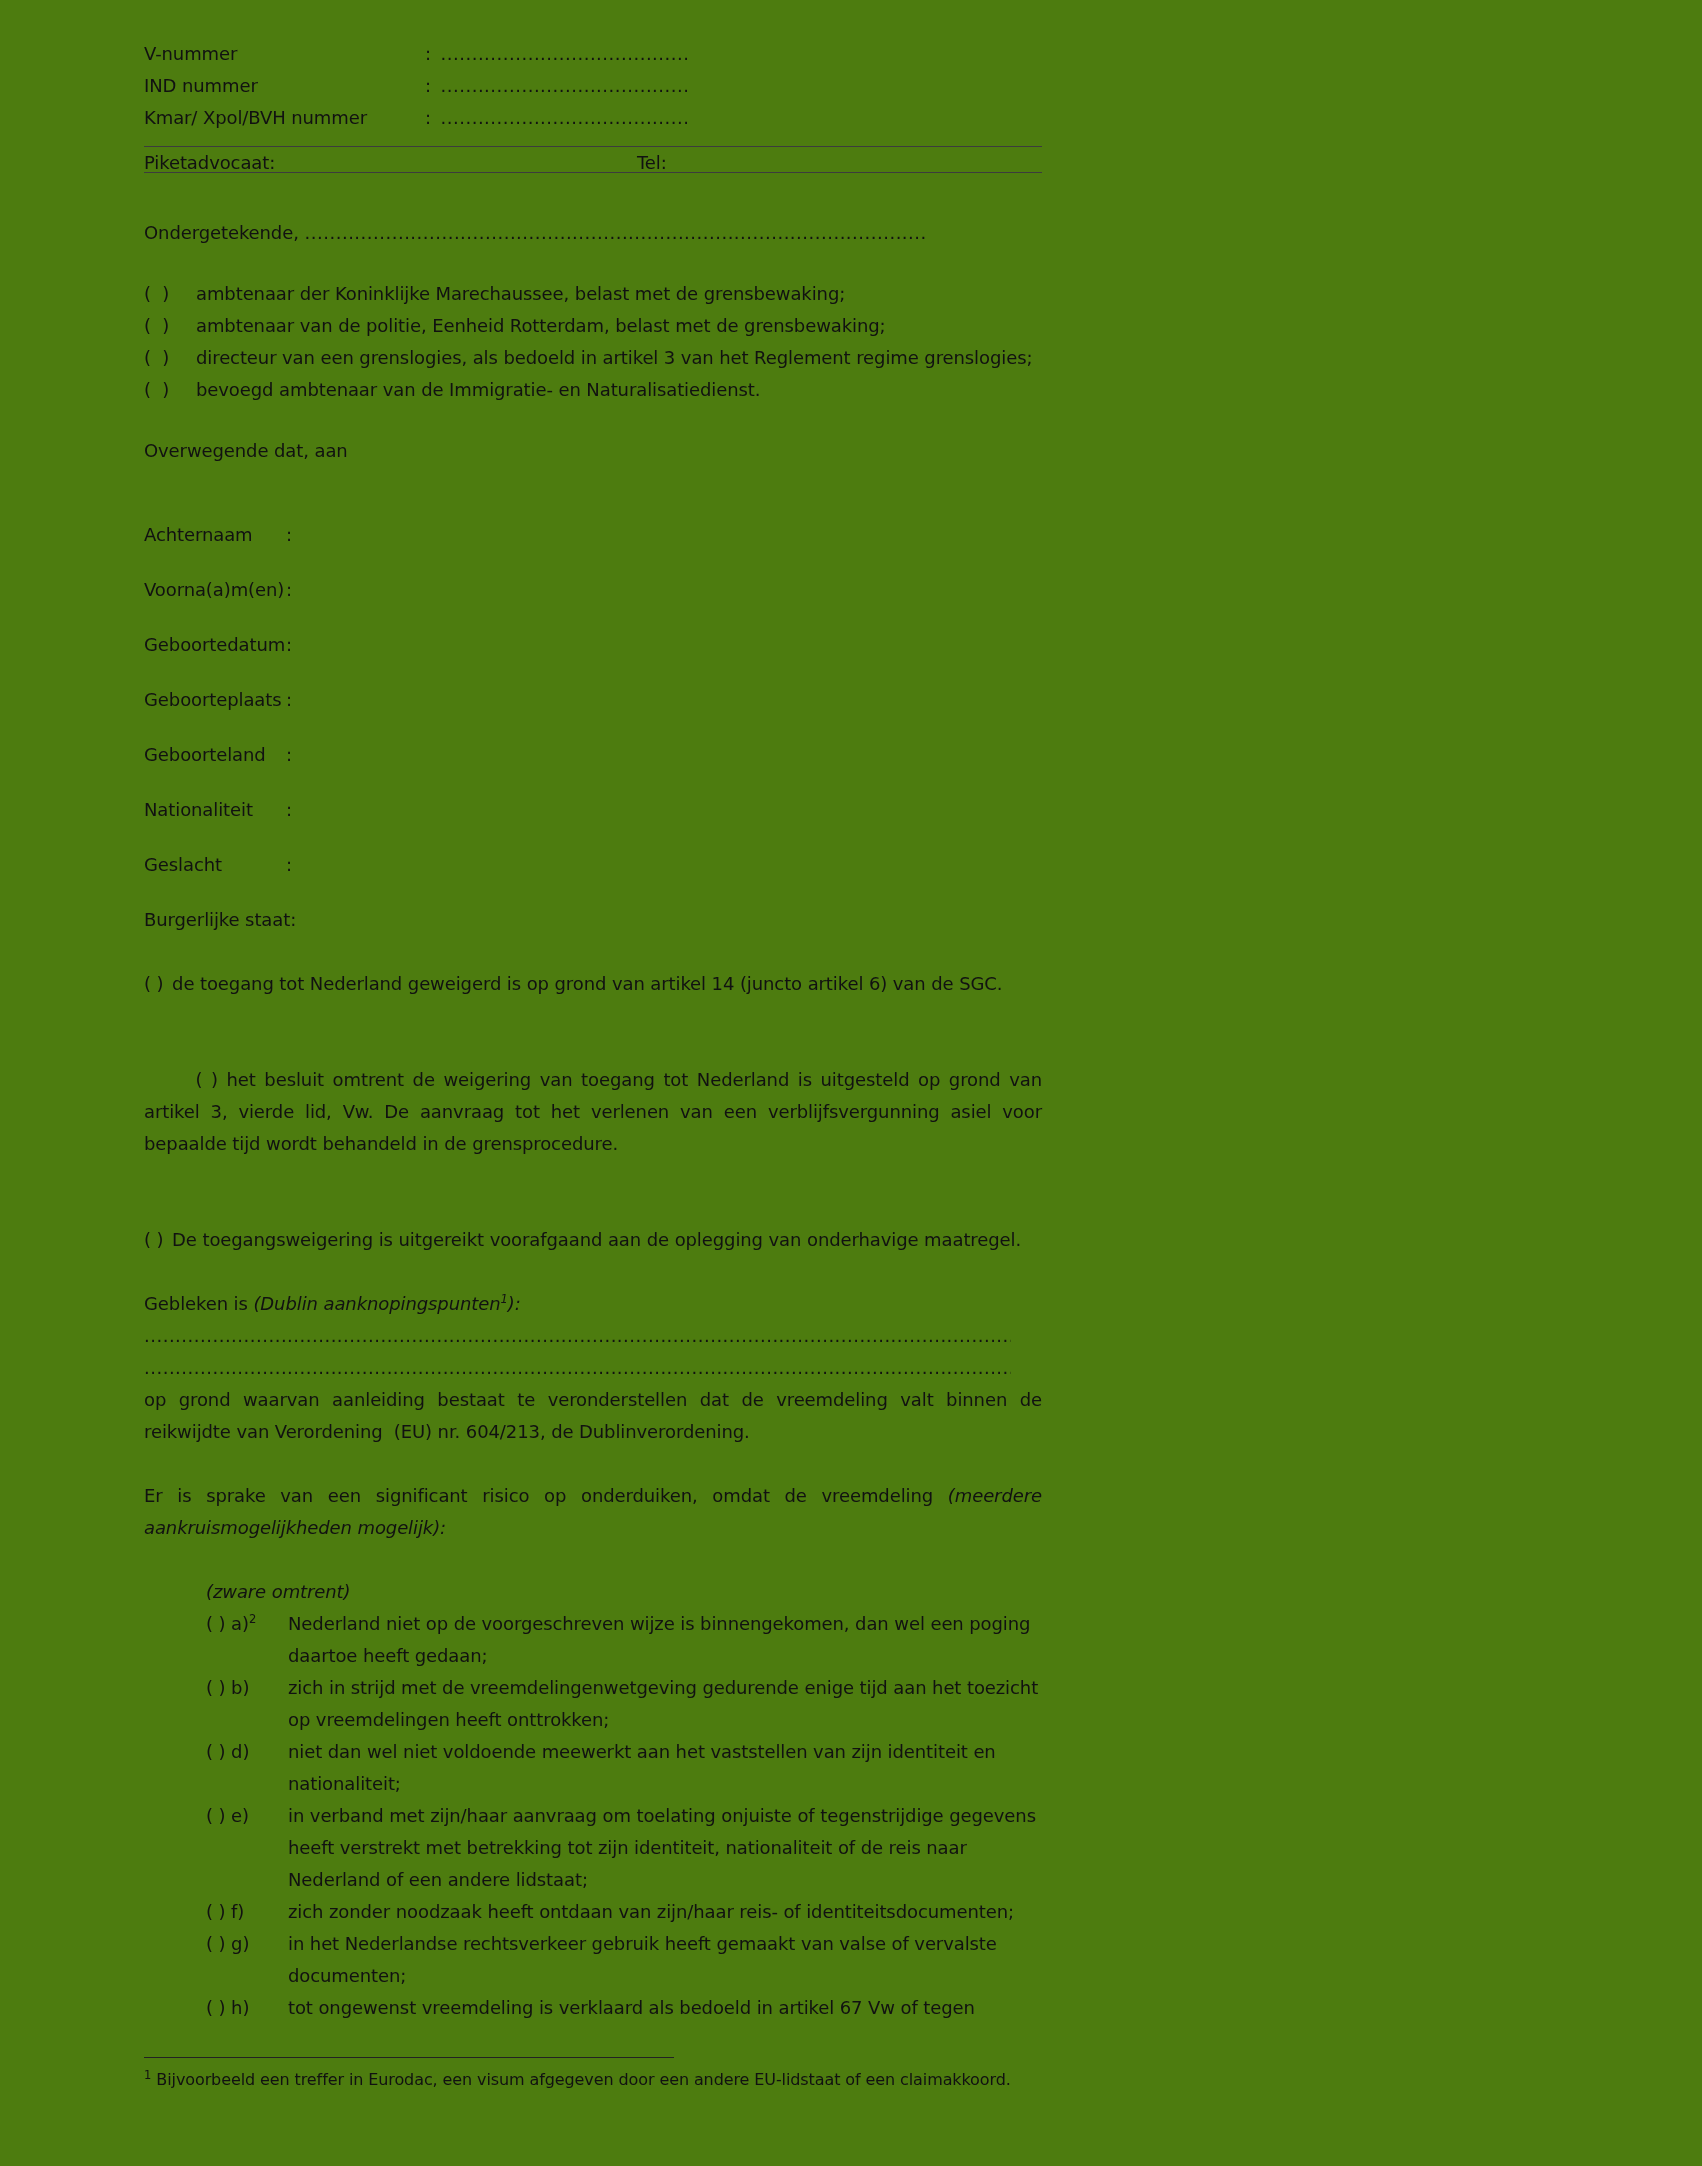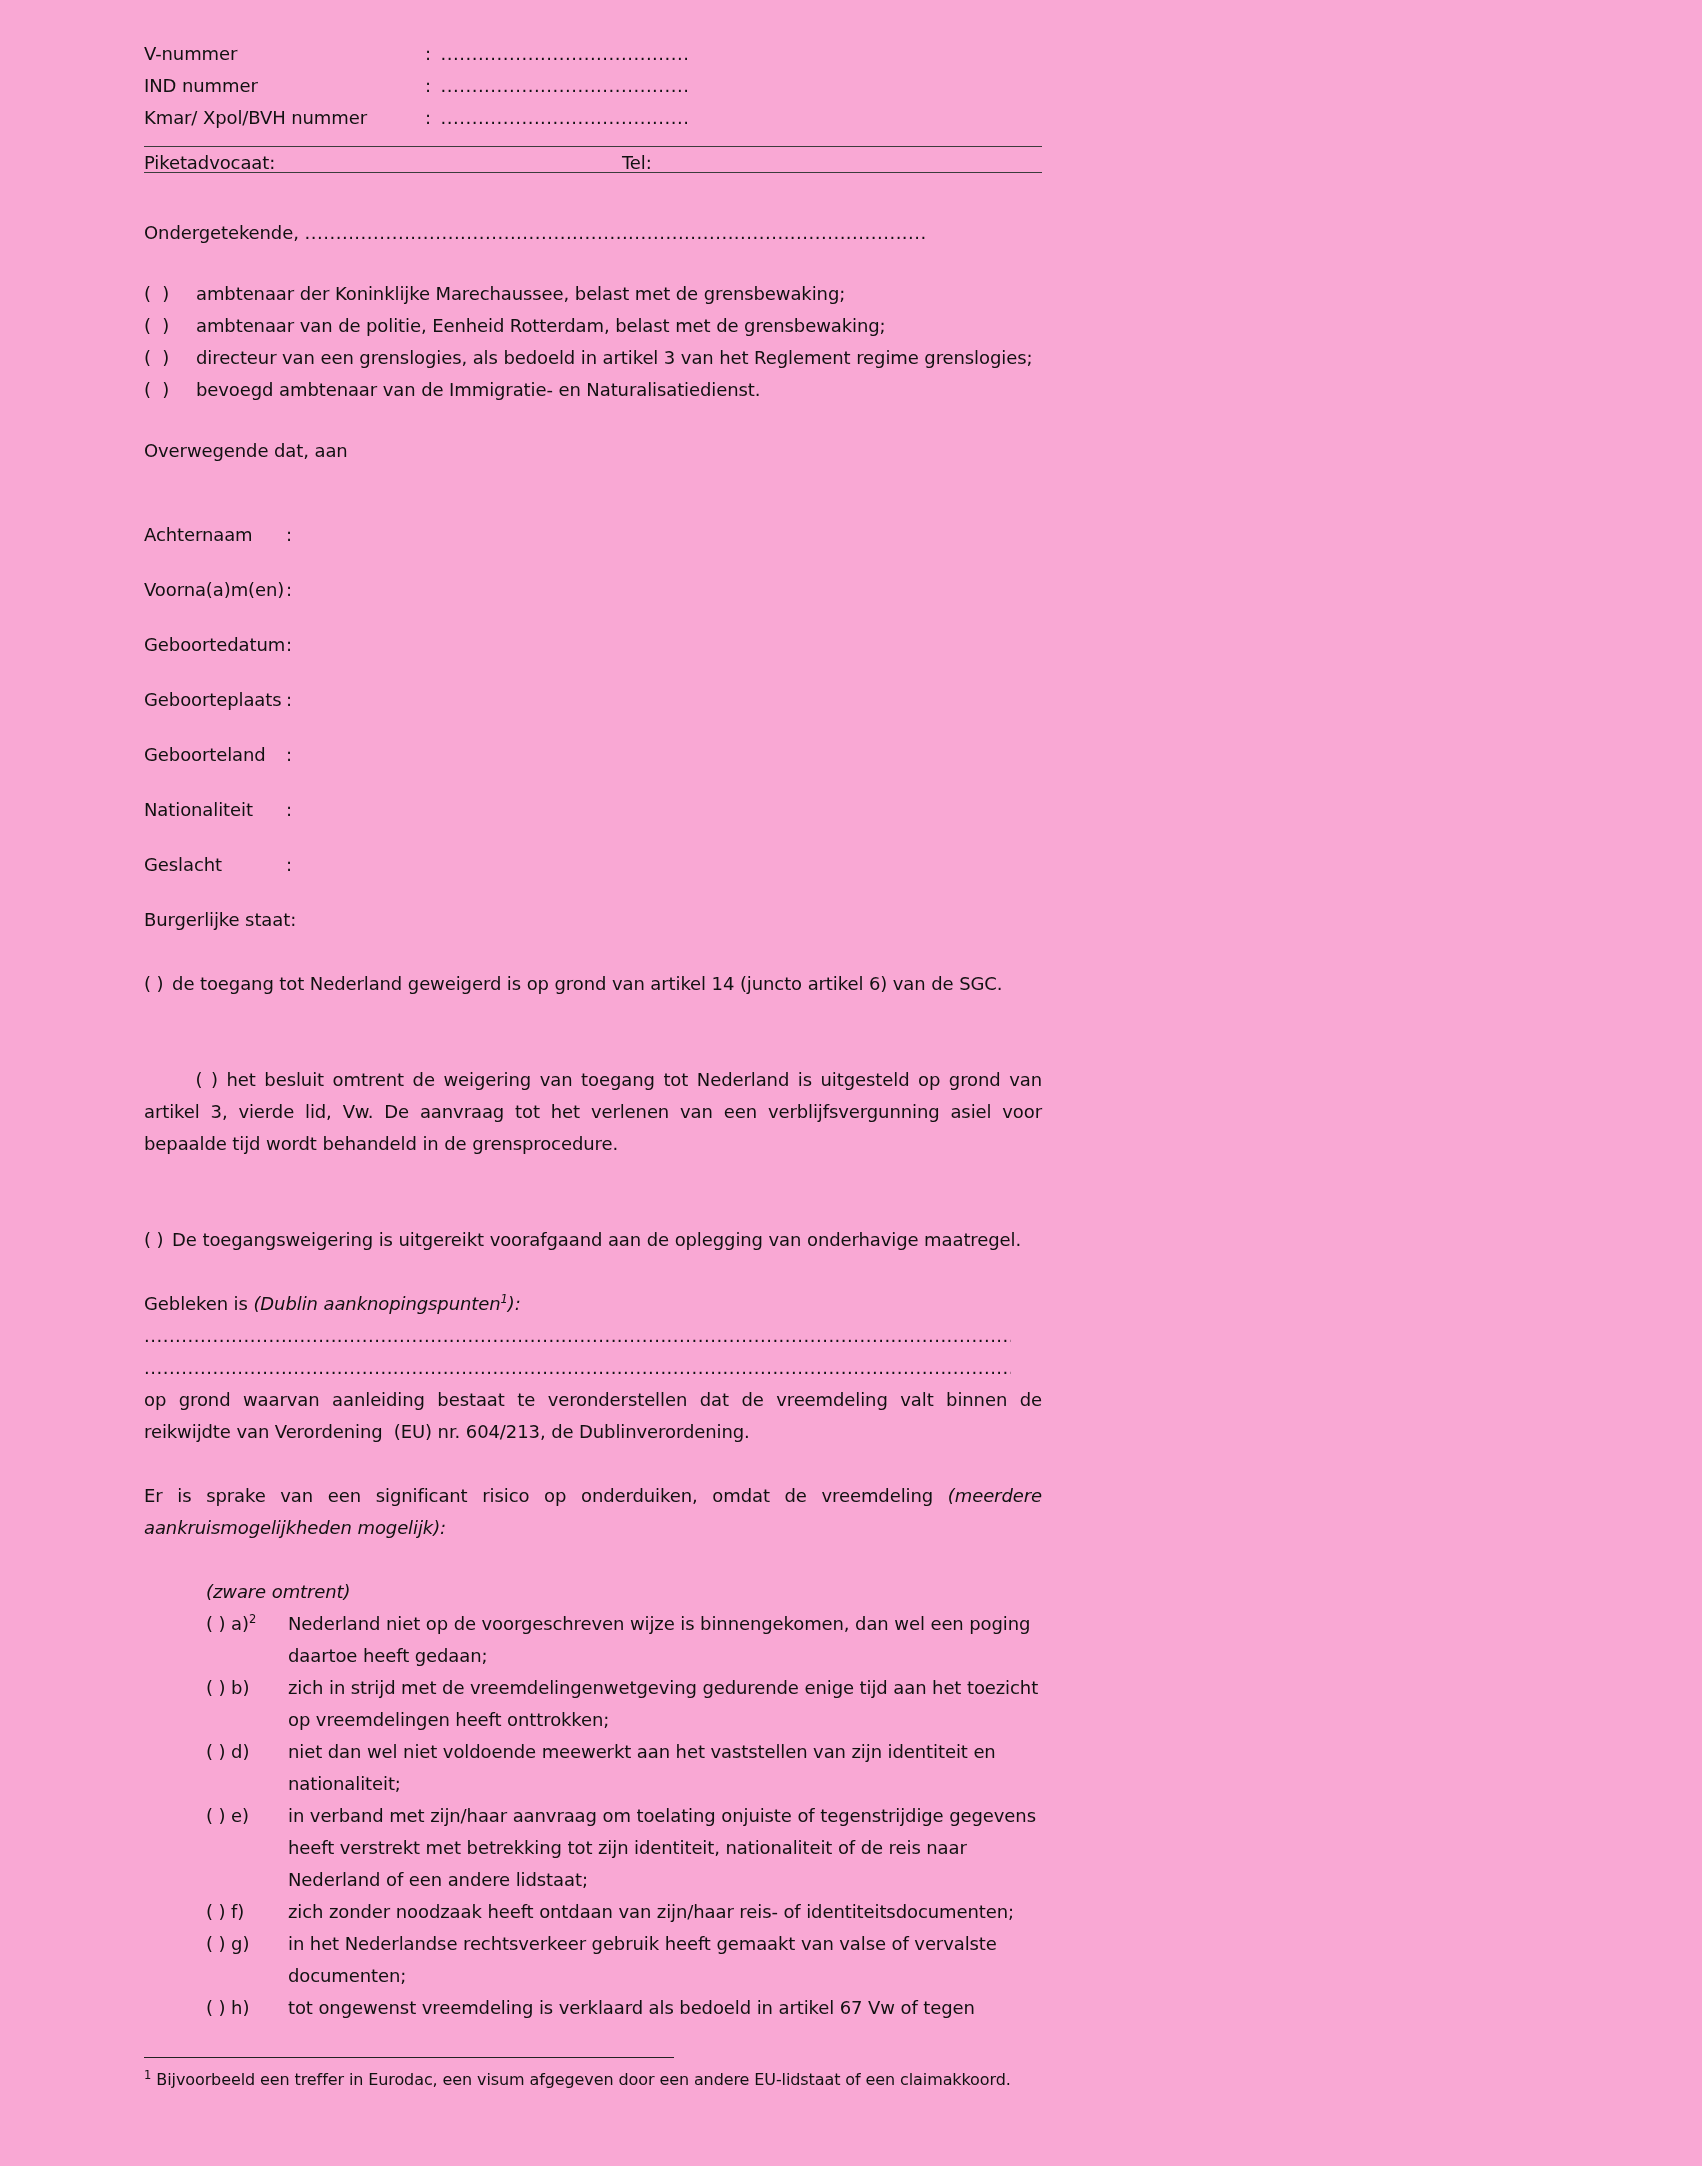--- a/index.html
+++ b/index.html
@@ -1,37 +1,37 @@
 <!DOCTYPE html>
 <html><head>
 <meta charset="utf-8">
 <style>
   html,body { margin:0; padding:0; background:#ffffff; }
   .page {
     position: relative;
     width: 1702px;
     height: 2166px;
-    background: #f9a8d4;
+    background: #4d7c0f;
     color: #111111;
     font-family: "DejaVu Sans", sans-serif;
     font-size: 18px;
     line-height: 32px;
     letter-spacing: -0.1px;
     overflow: hidden;
   }
   .content { position: absolute; left: 144px; top: 38px; width: 898px; }
   .pre { white-space: pre-wrap; }
   .toprow { display: flex; align-items: baseline; }
   .tlabel { display: inline-block; min-width: 281px; }
   .sep { display: inline-block; margin-right: 9.6px; }
   .dots { letter-spacing: 0.5px; overflow: hidden; white-space: nowrap; }
   .rule { border-top: 1.9px solid #3c3c3c; height: 0; }
   .rule-top { margin-top: 11.5px; }
   .piketrow { position: relative; height: 25px; }
-  .tel-label { position: absolute; left: 478px; top: 0; }
+  .tel-label { position: absolute; left: 493px; top: 0; }
   .ondergetekende { margin-top: 44px; display: flex; align-items: baseline; }
   .ondergetekende .dots { margin-left: 5.8px; flex: 0 1 auto; }
   .options { margin-top: 29px; }
   .opt { display: flex; }
   .opt .cb { flex: 0 0 52px; }
   .overwegende { margin-top: 29px; }
   .person { margin-top: 29px; }
   .plabel { display: inline-block; min-width: 142px; margin-top: 23px; }
   .ground { margin-top: 32px; text-align: justify; }
   .ground .cb { margin-right: 8.6px; }

